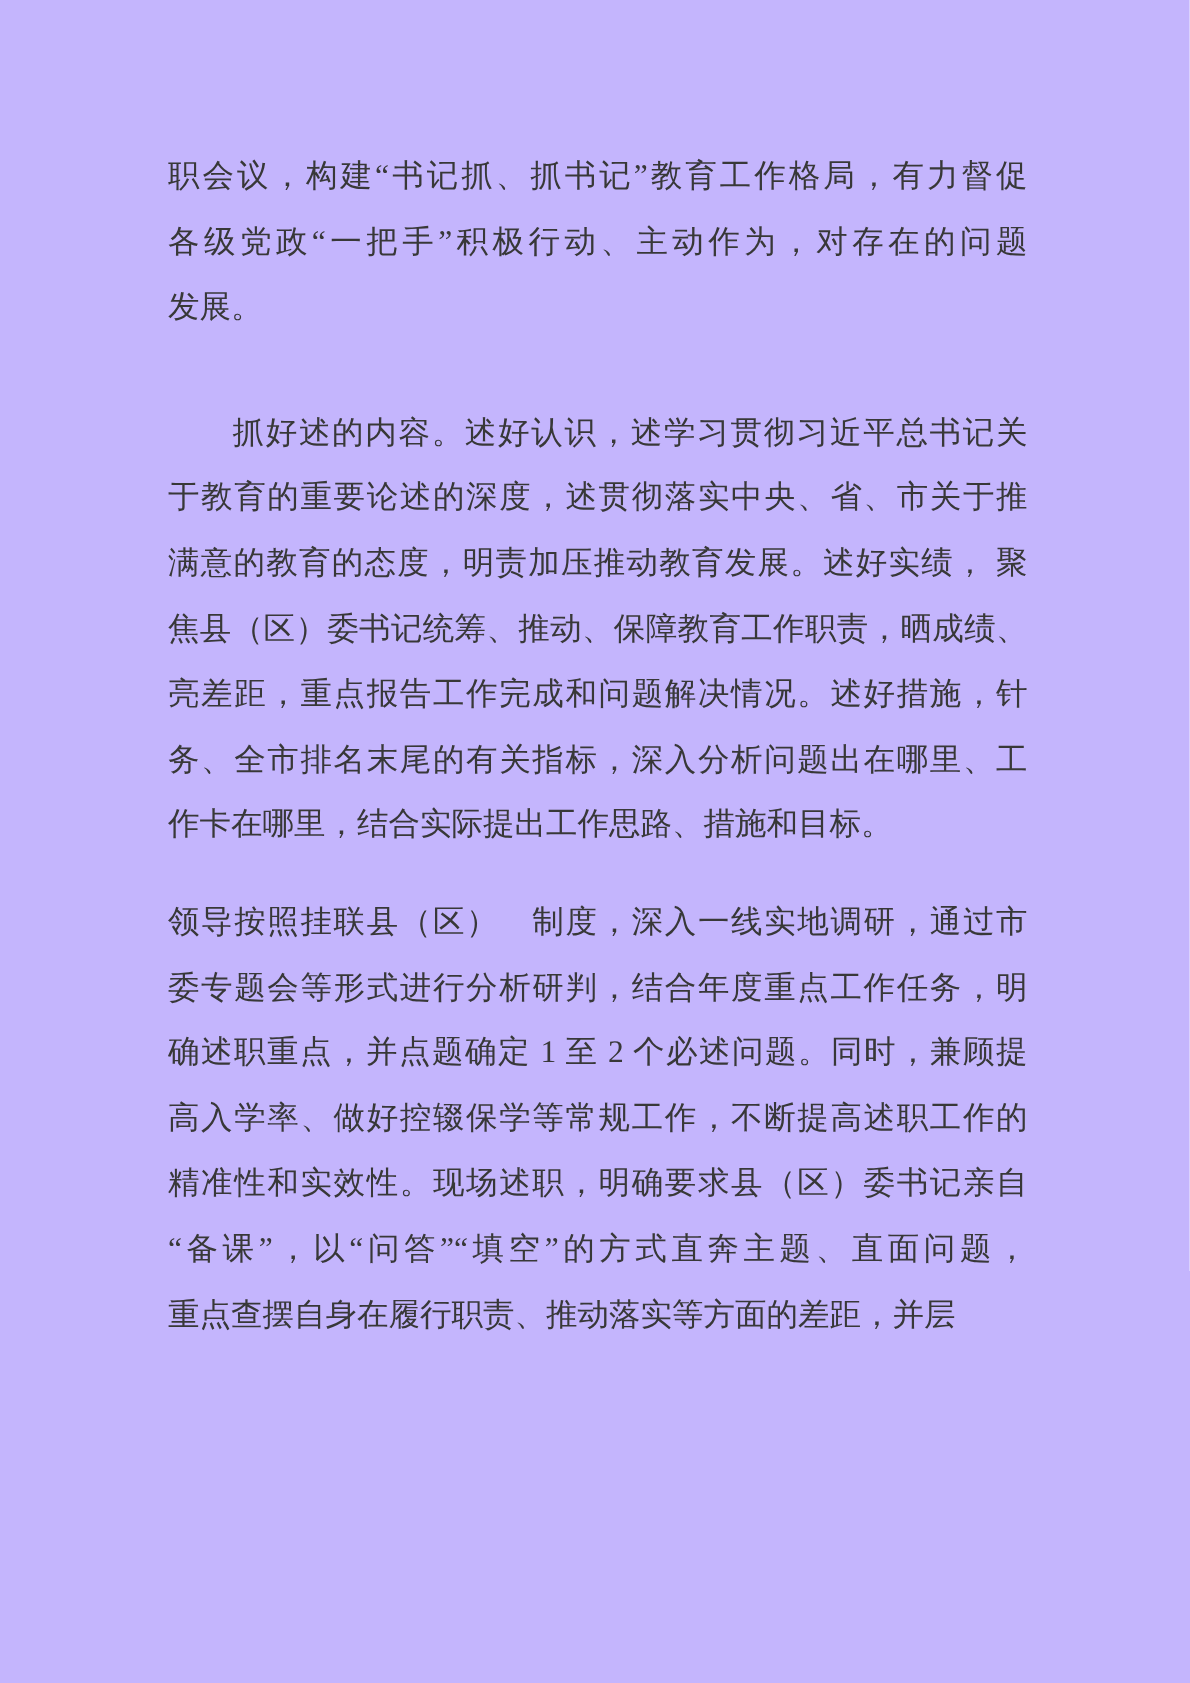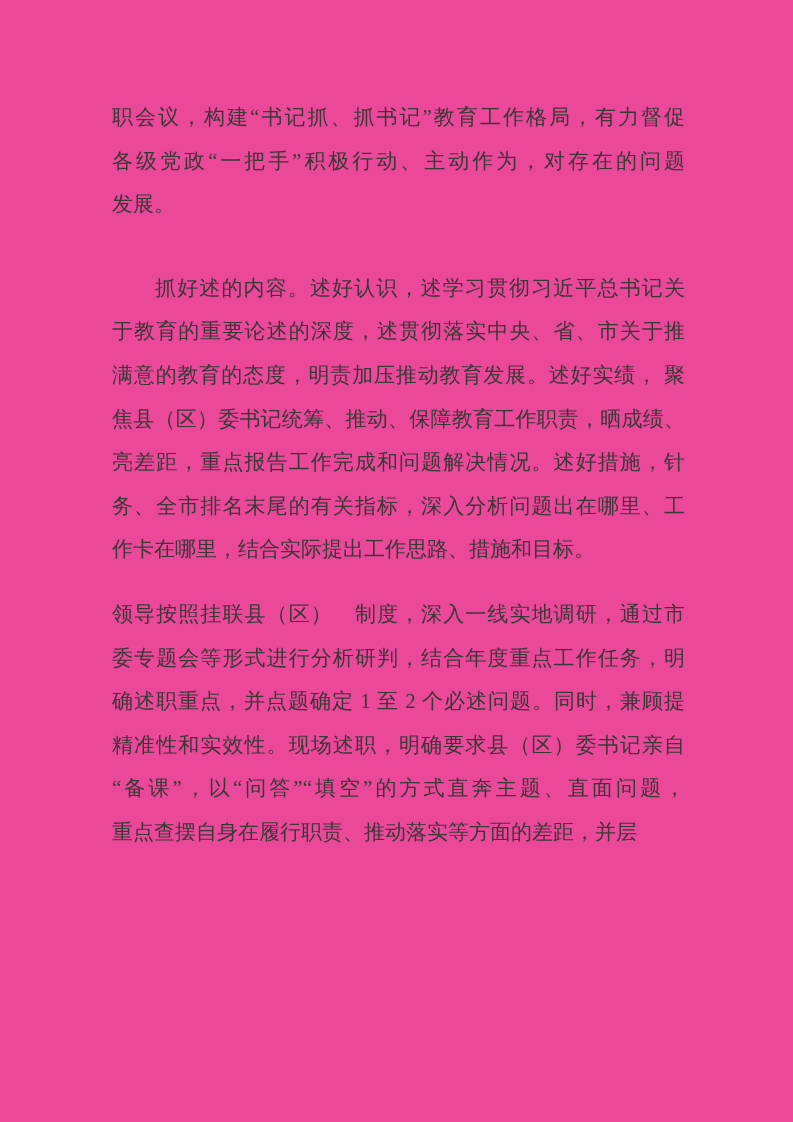--- a/index.html
+++ b/index.html
@@ -12,21 +12,21 @@
     height: 1122px;
     position: relative;
     overflow: hidden;
     font-family: "Liberation Serif", "DejaVu Serif", serif;
   }
   .page {
     position: absolute;
     left: 0; top: 0;
     width: 793px;
     height: 1122px;
-    background: #ec4899;
+    background: #c4b5fd;
   }
   .doc-body {
     position: absolute;
     left: 112px;
     top: 96px;
     width: 573px;
     color: #383838;
     font-size: 21px;
     line-height: 43.6px;
     font-weight: 400;
@@ -65,19 +65,20 @@
       <div class="text-line">焦县（区）委书记统筹、推动、保障教育工作职责，晒成绩、</div>
       <div class="text-line">亮差距，重点报告工作完成和问题解决情况。述好措施，针</div>
       <div class="text-line">务、全市排名末尾的有关指标，深入分析问题出在哪里、工</div>
       <div class="text-line last">作卡在哪里，结合实际提出工作思路、措施和目标。</div>
     </div>
 
     <div class="paragraph gap-small">
       <div class="text-line">领导按照挂联县（区）　制度，深入一线实地调研，通过市</div>
       <div class="text-line">委专题会等形式进行分析研判，结合年度重点工作任务，明</div>
       <div class="text-line">确述职重点，并点题确定 1 至 2 个必述问题。同时，兼顾提</div>
+      <div class="text-line">高入学率、做好控辍保学等常规工作，不断提高述职工作的</div>
       <div class="text-line">精准性和实效性。现场述职，明确要求县（区）委书记亲自</div>
       <div class="text-line">“备课”，以“问答”“填空”的方式直奔主题、直面问题，</div>
       <div class="text-line last">重点查摆自身在履行职责、推动落实等方面的差距，并层</div>
     </div>
 
   </div>
 </div>
 
 </body></html>

